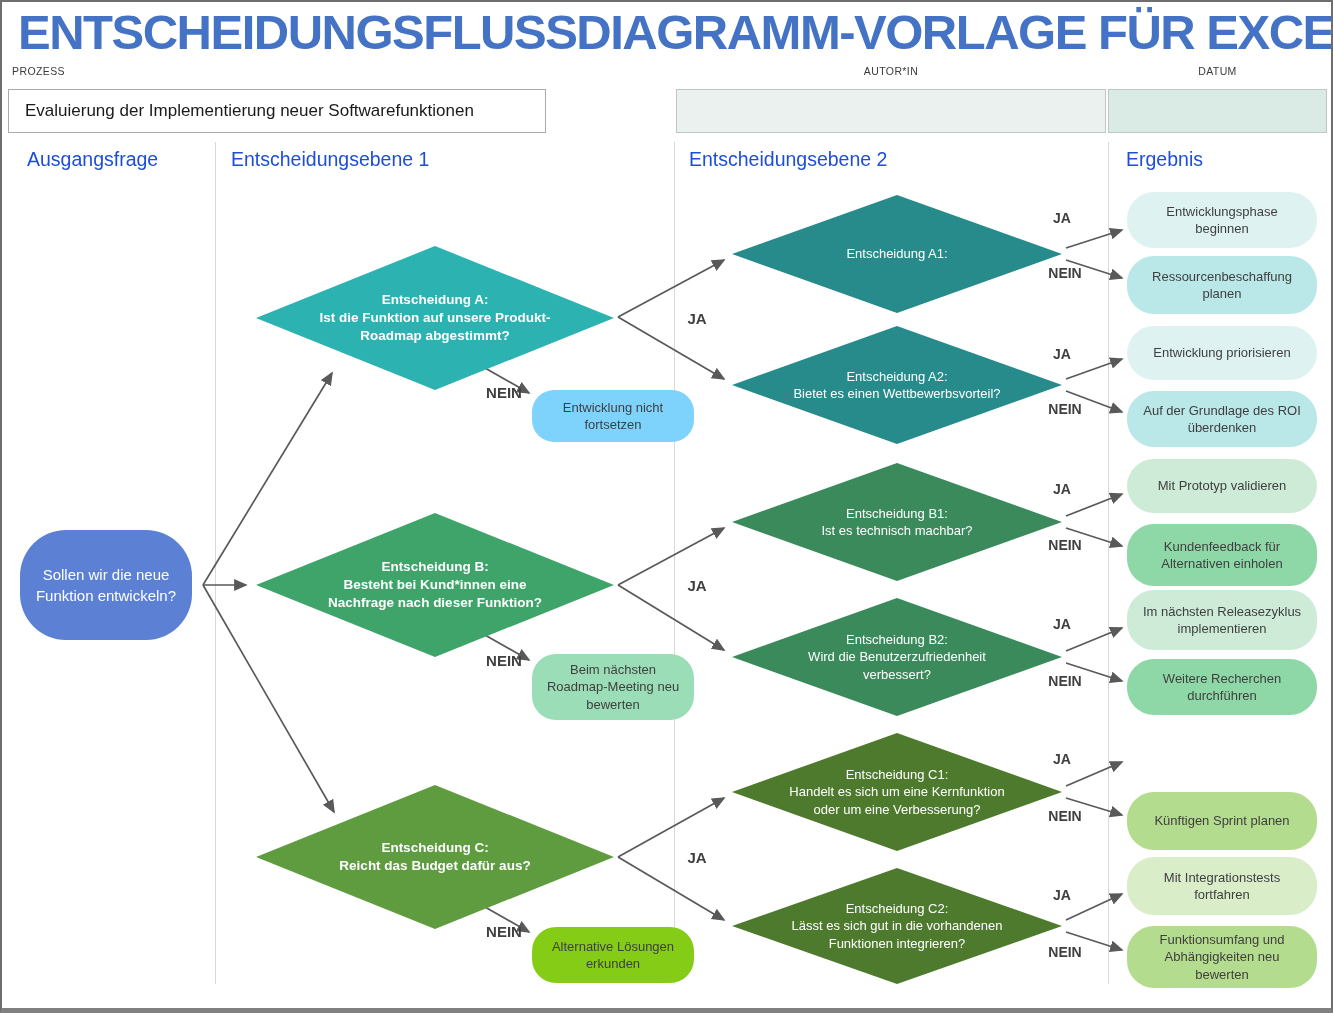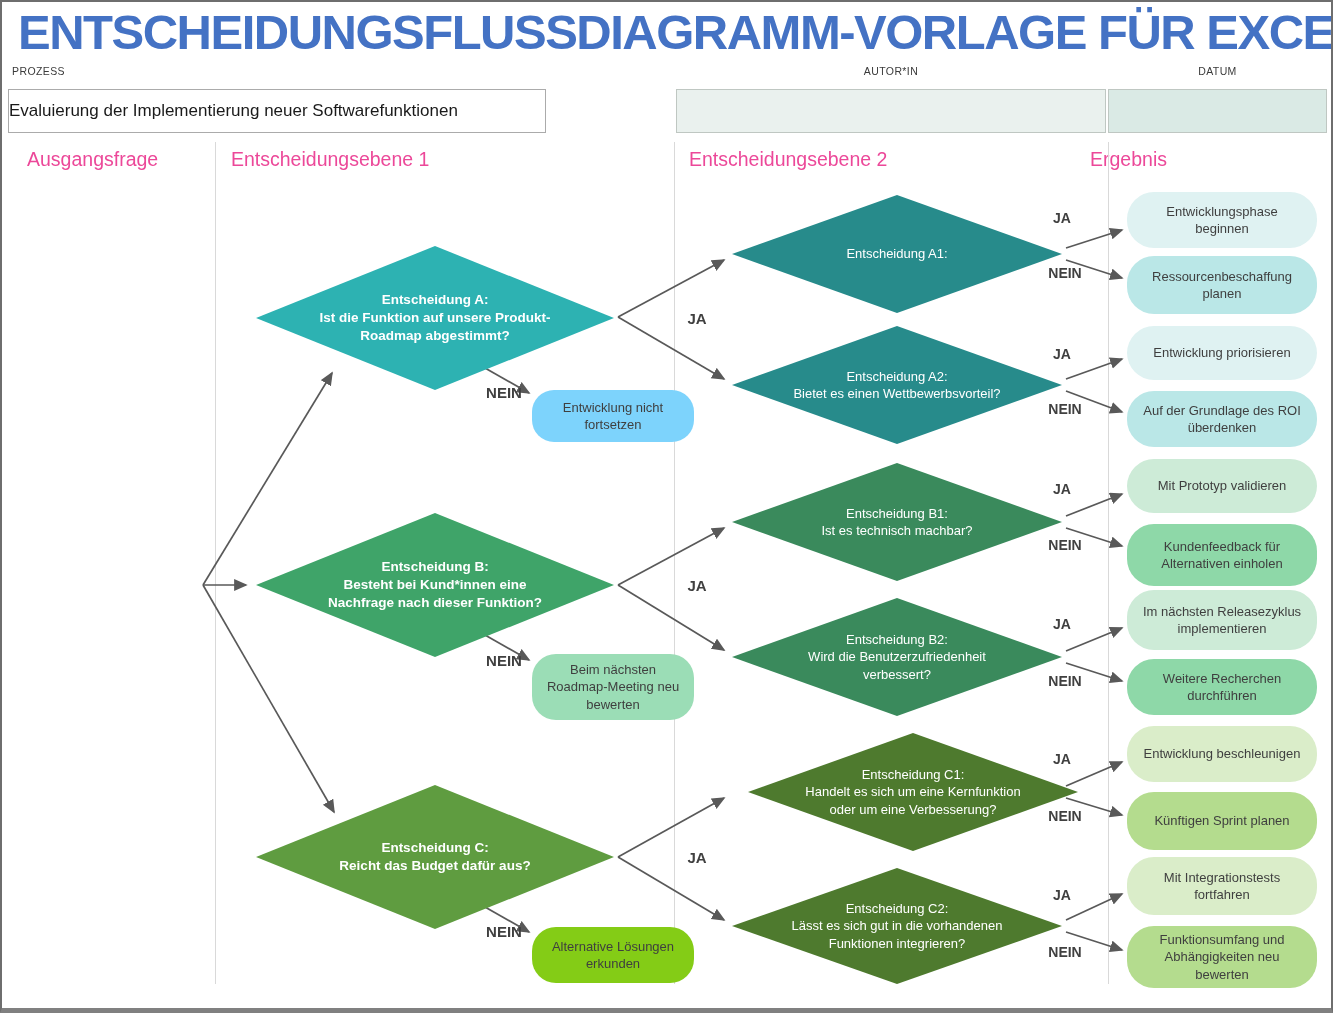--- a/index.html
+++ b/index.html
@@ -4,25 +4,25 @@
 <style>
   html,body{margin:0;padding:0;background:#fff;}
   .page{position:relative;width:1333px;height:1013px;background:#fff;
         border-top:2px solid #6e6e6e;border-left:2px solid #6e6e6e;border-right:2px solid #6e6e6e;
         border-bottom:5px solid #808080;box-sizing:border-box;
         font-family:"Liberation Sans",sans-serif;overflow:hidden;}
   .title{position:absolute;left:16px;top:-2px;height:62px;line-height:64px;
          font-size:49px;font-weight:bold;letter-spacing:-1.5px;color:#4472C4;white-space:nowrap;}
   .minilabel{position:absolute;top:63px;font-size:10.5px;letter-spacing:.4px;color:#3a3a3a;}
   .fieldbox{position:absolute;top:87px;height:44px;box-sizing:border-box;border:1px solid #ABABAB;}
-  .process-box{left:6px;width:538px;background:#fff;display:flex;align-items:center;padding-left:0;
+  .process-box{left:6px;width:538px;background:#fff;display:flex;align-items:center;padding-left:16px;
                font-size:17px;color:#1a1a1a;}
   .autor-box{left:674px;width:430px;background:#EAF1EE;border-color:#BFC7C2;}
   .datum-box{left:1106px;width:219px;background:#DAEAE5;border-color:#BFC7C2;}
-  .colhead{position:absolute;top:146px;font-size:19.5px;color:#ec4899;}
+  .colhead{position:absolute;top:146px;font-size:19.5px;color:#1d4ed8;}
   .vline{position:absolute;top:140px;height:842px;width:1px;background:#D9D9D9;}
   .arrows{position:absolute;left:0;top:0;width:1333px;height:1013px;pointer-events:none;}
   .diamond{position:absolute;clip-path:polygon(50% 0,100% 50%,50% 100%,0 50%);
            display:flex;align-items:center;justify-content:center;text-align:center;color:#fff;}
   .dtxt{width:66%;font-size:13px;line-height:1.33;}
   .lvl1 .dtxt{width:68%;font-size:13.5px;font-weight:bold;}
   .pill{position:absolute;display:flex;align-items:center;justify-content:center;text-align:center;
         color:#3f3f3f;font-size:13px;line-height:1.32;border-radius:27px;padding:3px 12px;box-sizing:border-box;}
   .start-pill{position:absolute;left:18px;top:528px;width:172px;height:110px;border-radius:46px;
               background:#5B80D4;color:#fff;display:flex;align-items:center;justify-content:center;
@@ -46,21 +46,21 @@
   <div class="fieldbox autor-box">
     <span></span>
   </div>
   <div class="fieldbox datum-box">
     <span></span>
   </div>
 
   <div class="colhead" style="left:25px;">Ausgangsfrage</div>
   <div class="colhead" style="left:229px;">Entscheidungsebene 1</div>
   <div class="colhead" style="left:687px;">Entscheidungsebene 2</div>
-  <div class="colhead" style="left:1088px;">Ergebnis</div>
+  <div class="colhead" style="left:1124px;">Ergebnis</div>
   <div class="vline" style="left:213px;"></div>
   <div class="vline" style="left:672px;"></div>
   <div class="vline" style="left:1106px;"></div>
 
   <svg class="arrows" viewBox="0 0 1333 1013">
     <defs>
       <marker id="arw" markerWidth="9" markerHeight="8" refX="7" refY="3.5" orient="auto">
         <path d="M0,0 L8,3.5 L0,7 Z" fill="#595959"></path>
       </marker>
     </defs>
@@ -88,20 +88,23 @@
       <line x1="1064" y1="526" x2="1120" y2="544"></line>
       <line x1="1064" y1="649" x2="1120" y2="626"></line>
       <line x1="1064" y1="661" x2="1120" y2="679"></line>
       <line x1="1064" y1="784" x2="1120" y2="760"></line>
       <line x1="1064" y1="796" x2="1120" y2="813"></line>
       <line x1="1064" y1="918" x2="1120" y2="892"></line>
       <line x1="1064" y1="930" x2="1120" y2="948"></line>
     </g>
   </svg>
 
+  <div class="start-pill">
+    <span>Sollen wir die neue Funktion entwickeln?</span>
+  </div>
 
   <div class="diamond lvl1" style="left:254px;top:244px;width:358px;height:144px;background:#2DB2B2;">
     <div class="dtxt">
         <div>Entscheidung A:</div>
         <div>Ist die Funktion auf unsere Produkt-Roadmap abgestimmt?</div>
       </div>
   </div>
   <div class="diamond lvl1" style="left:254px;top:511px;width:358px;height:144px;background:#3FA469;">
     <div class="dtxt">
         <div>Entscheidung B:</div>
@@ -141,21 +144,21 @@
         <div>Entscheidung B1:</div>
         <div>Ist es technisch machbar?</div>
       </div>
   </div>
   <div class="diamond" style="left:730px;top:596px;width:330px;height:118px;background:#3A8A5C;">
     <div class="dtxt">
         <div>Entscheidung B2:</div>
         <div>Wird die Benutzerzufriedenheit verbessert?</div>
       </div>
   </div>
-  <div class="diamond" style="left:746px;top:731px;width:330px;height:118px;background:#4E7A2E;">
+  <div class="diamond" style="left:730px;top:731px;width:330px;height:118px;background:#4E7A2E;">
     <div class="dtxt">
         <div>Entscheidung C1:</div>
         <div>Handelt es sich um eine Kernfunktion oder um eine Verbesserung?</div>
       </div>
   </div>
   <div class="diamond" style="left:730px;top:866px;width:330px;height:116px;background:#4E7A2E;">
     <div class="dtxt">
         <div>Entscheidung C2:</div>
         <div>Lässt es sich gut in die vorhandenen Funktionen integrieren?</div>
       </div>
@@ -177,23 +180,20 @@
     <span>Mit Prototyp validieren</span>
   </div>
   <div class="pill" style="left:1125px;top:522px;width:190px;height:62px;background:#8ED8A8;">
     <span>Kundenfeedback für Alternativen einholen</span>
   </div>
   <div class="pill" style="left:1125px;top:588px;width:190px;height:60px;background:#CDEBD7;">
     <span>Im nächsten Releasezyklus implementieren</span>
   </div>
   <div class="pill" style="left:1125px;top:657px;width:190px;height:56px;background:#8ED8A8;">
     <span>Weitere Recherchen durchführen</span>
-  </div>
-  <div class="pill" style="left:1125px;top:724px;width:190px;height:56px;background:#DAEDC9;">
-    <span>Entwicklung beschleunigen</span>
   </div>
   <div class="pill" style="left:1125px;top:790px;width:190px;height:58px;background:#B4DC8E;">
     <span>Künftigen Sprint planen</span>
   </div>
   <div class="pill" style="left:1125px;top:855px;width:190px;height:58px;background:#DAEDC9;">
     <span>Mit Integrationstests fortfahren</span>
   </div>
   <div class="pill" style="left:1125px;top:924px;width:190px;height:62px;background:#B4DC8E;">
     <span>Funktionsumfang und Abhängigkeiten neu bewerten</span>
   </div>

